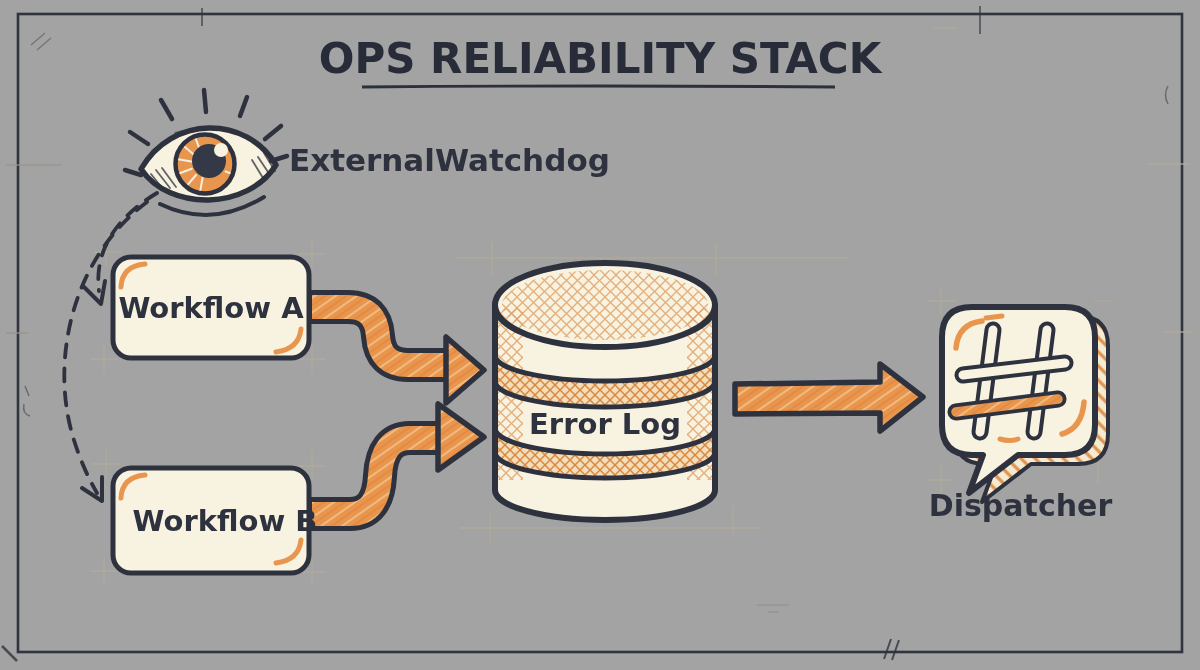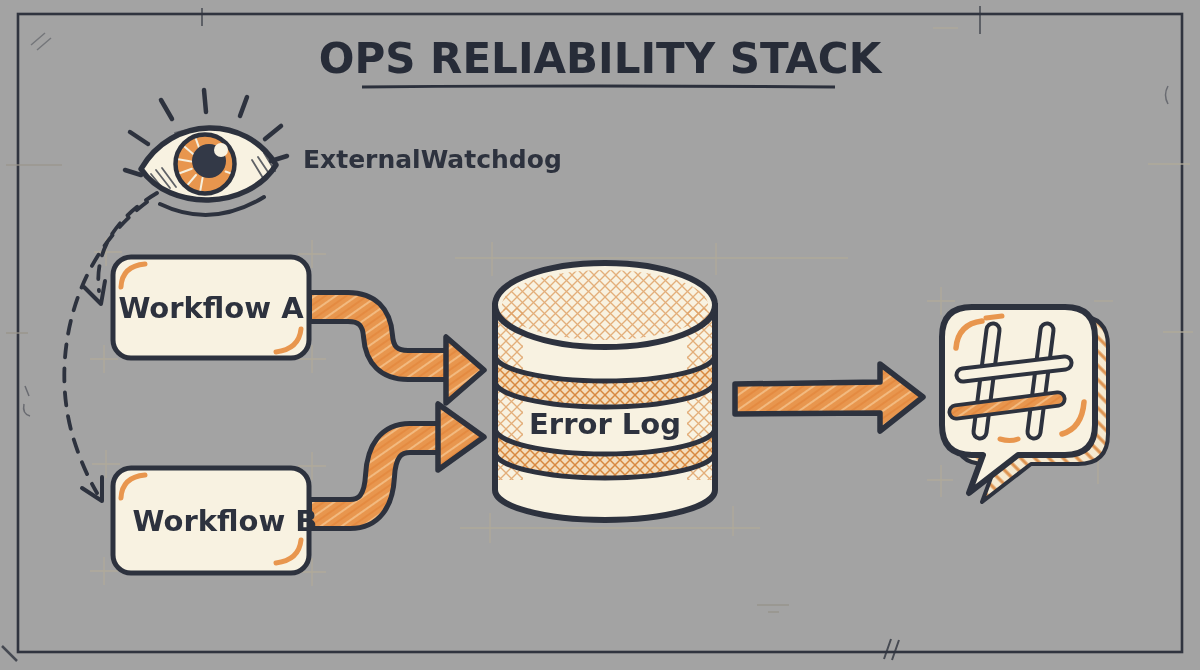--- a/index.html
+++ b/index.html
@@ -7,22 +7,22 @@
     position:relative;width:1200px;height:670px;overflow:hidden;
     background:#a3a3a3;
     font-family:"DejaVu Sans","Liberation Sans",sans-serif;
     color:#2d323e;
   }
   #diagram-svg{position:absolute;left:0;top:0;}
   .txt{position:absolute;display:flex;align-items:center;justify-content:center;
        text-align:center;font-weight:600;color:#2d323e;white-space:pre;}
   .title{left:290px;top:36px;width:620px;height:44px;font-size:42px;
          font-weight:700;letter-spacing:0px;color:#272c38;}
-  .watchdog{left:303px;top:124px;width:200px;height:72px;
-            justify-content:flex-start;text-align:center;font-size:25px;line-height:36px;}
+  .watchdog{left:289px;top:124px;width:200px;height:72px;
+            justify-content:flex-start;text-align:center;font-size:31px;line-height:36px;}
   .wfA{left:113px;top:257px;width:196px;height:101px;font-size:29px;}
   .wfB{left:113px;top:468px;width:196px;height:105px;font-size:29px;margin-left:14px;}
   .dbL1{left:495px;top:336px;width:220px;height:38px;font-size:29px;}
   .dbL2{left:495px;top:405px;width:220px;height:38px;font-size:29px;}
   .disp{left:928px;top:487px;width:185px;height:36px;font-size:30px;}
 </style>
 </head>
 <body>
 
 <div id="canvas">
@@ -195,13 +195,14 @@
 
   <div class="txt title">OPS RELIABILITY STACK</div>
 
   <div class="txt watchdog"><span>External</span><br><span>Watchdog</span></div>
 
   <div class="txt wfA">Workflow A</div>
   <div class="txt wfB">Workflow B</div>
 
   <div class="txt dbL2">Error Log</div>
 
+  <div class="txt disp">Dispatcher</div>
 </div>
 
 </body></html>

